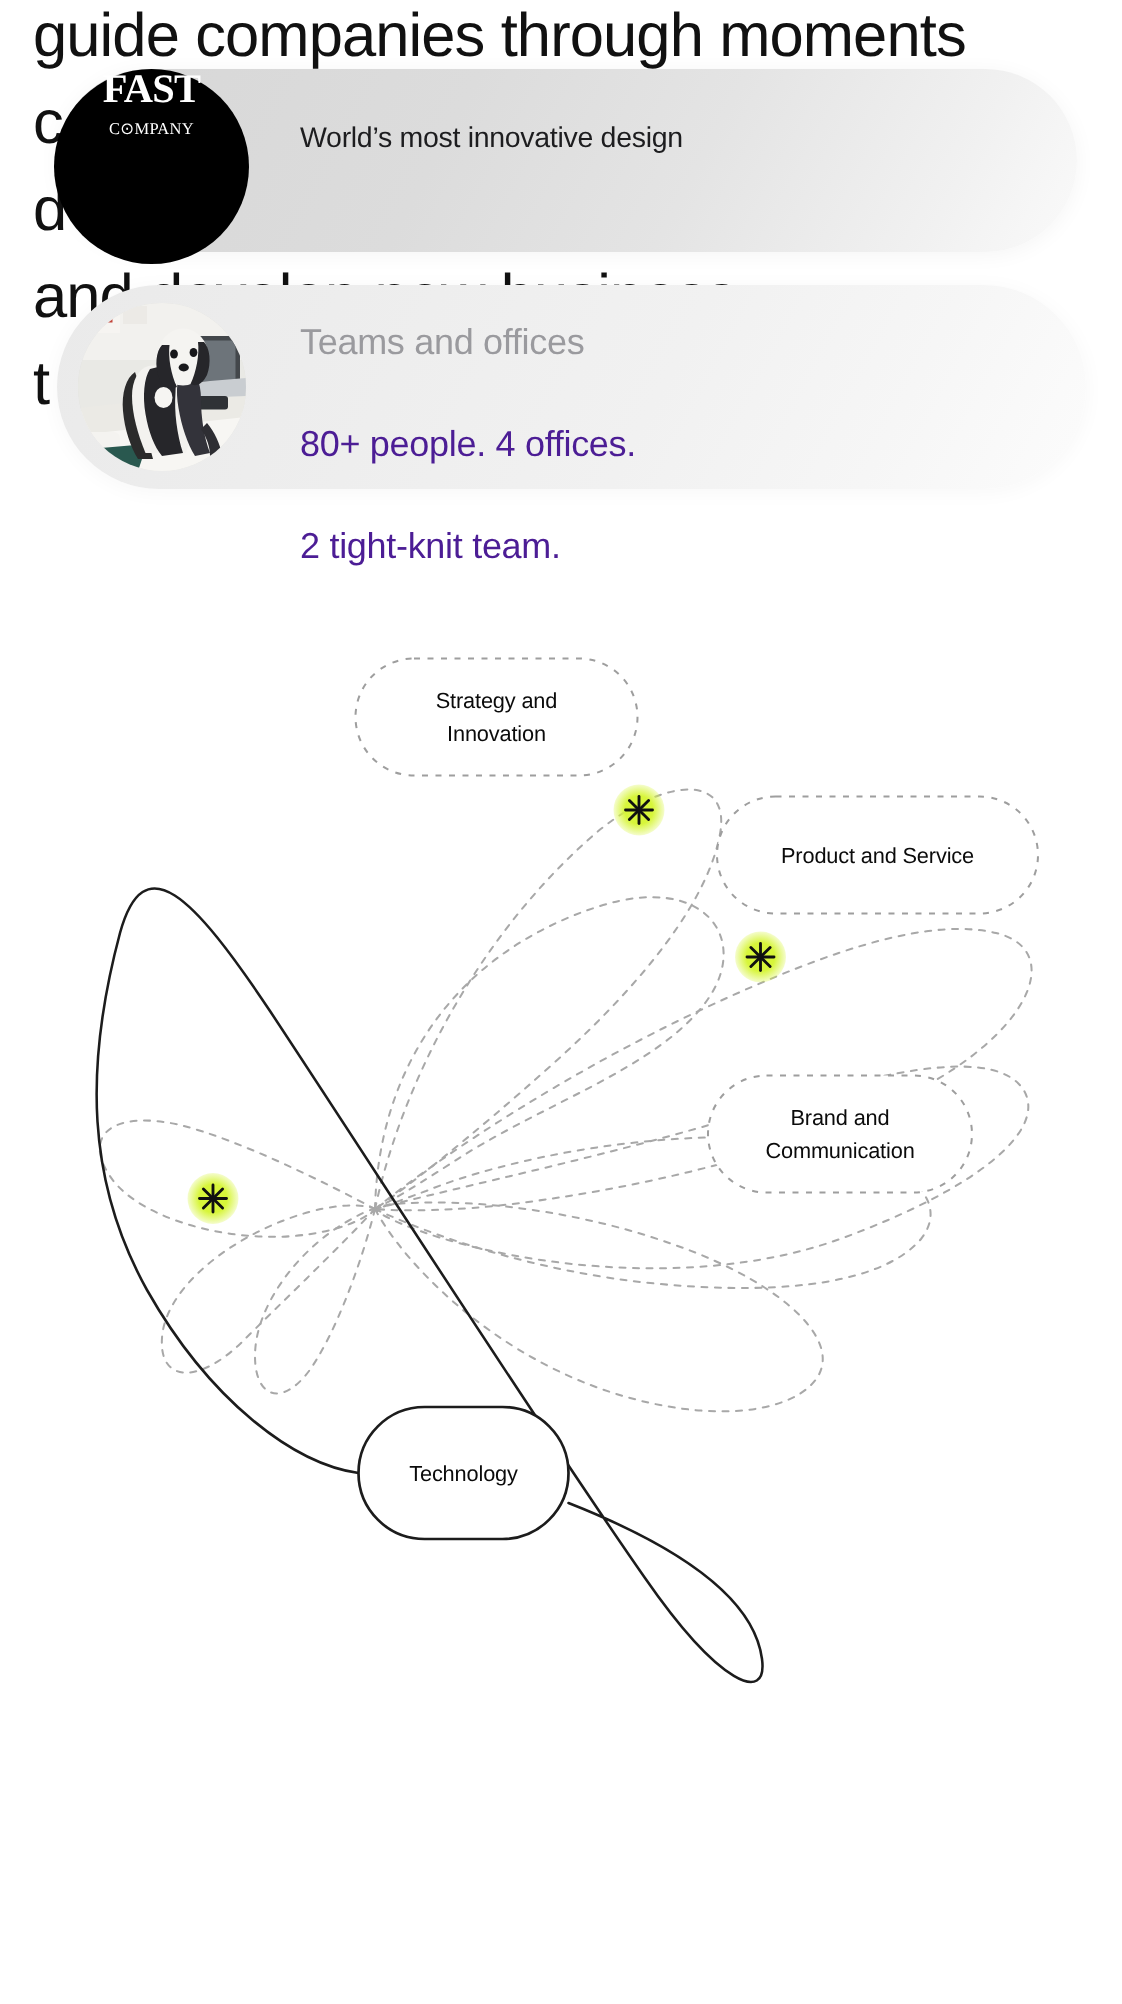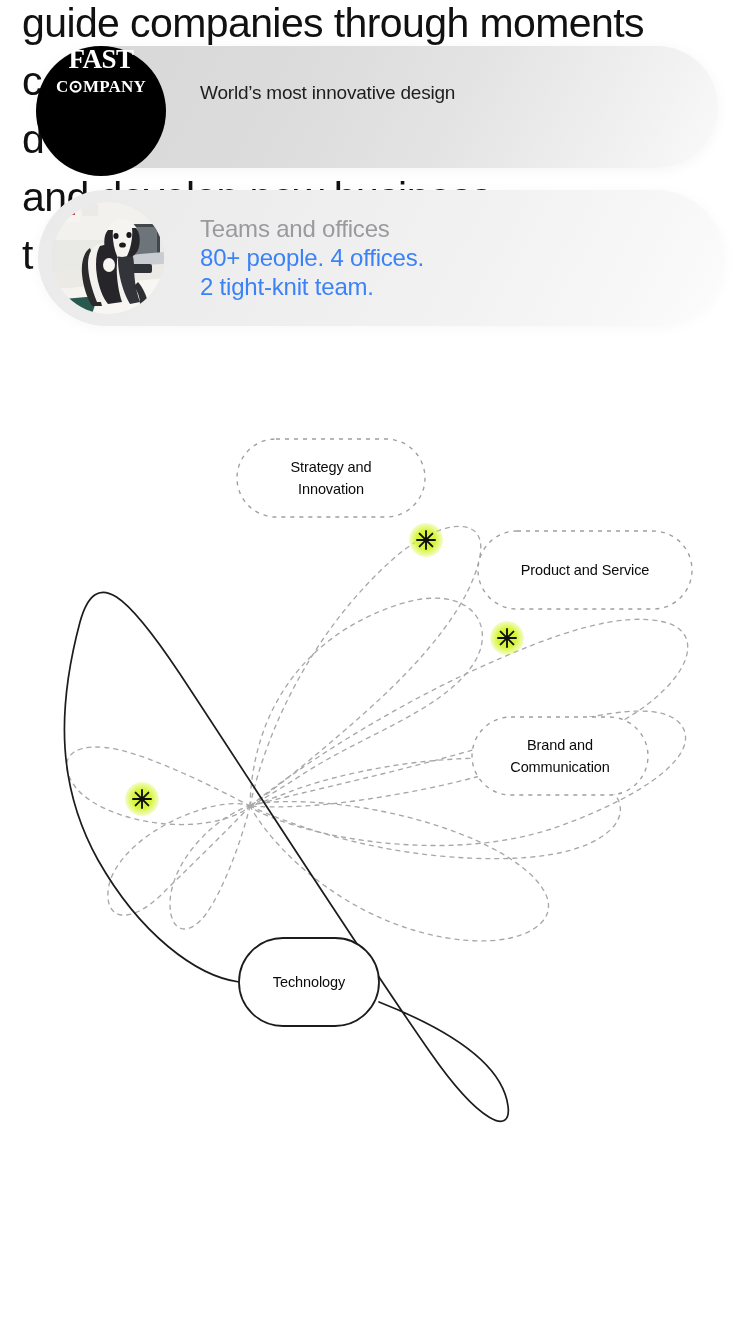--- a/index.html
+++ b/index.html
@@ -74,25 +74,25 @@
     color: #ffffff;
     font-family: "Liberation Serif", serif;
   }
   #fastco-badge .fc-l1 {
     font-size: 27px;
     letter-spacing: -0.5px;
     line-height: 27px;
     font-weight: 700;
   }
   #fastco-badge .fc-l2 {
-    font-size: 17px;
+    font-size: 11px;
     letter-spacing: 0.2px;
     line-height: 21px;
     margin-top: 3px;
-    font-weight: 700;
+    font-weight: 400;
   }
 
   
   #teams-photo {
     position: absolute;
     left: 52px;
     top: 202px;
     width: 112px;
     height: 112px;
     border-radius: 50%;
@@ -116,21 +116,21 @@
     letter-spacing: -0.2px;
   }
   #teams-text {
     left: 200px;
     top: 214px;
     font-size: 24px;
     line-height: 29px;
     letter-spacing: -0.2px;
   }
   #teams-text .eyebrow { color: #9a9a9e; }
-  #teams-text .body { color: #3b82f6; font-weight: 500; }
+  #teams-text .body { color: #4c1d95; font-weight: 500; margin-top: 39px; }
   #award-text .body { color: #1d1d1f; font-weight: 400; }
 
   
   #diagram {
     position: absolute;
     left: 0;
     top: 336px;
     width: 748px;
     height: 830px;
     z-index: 2;

